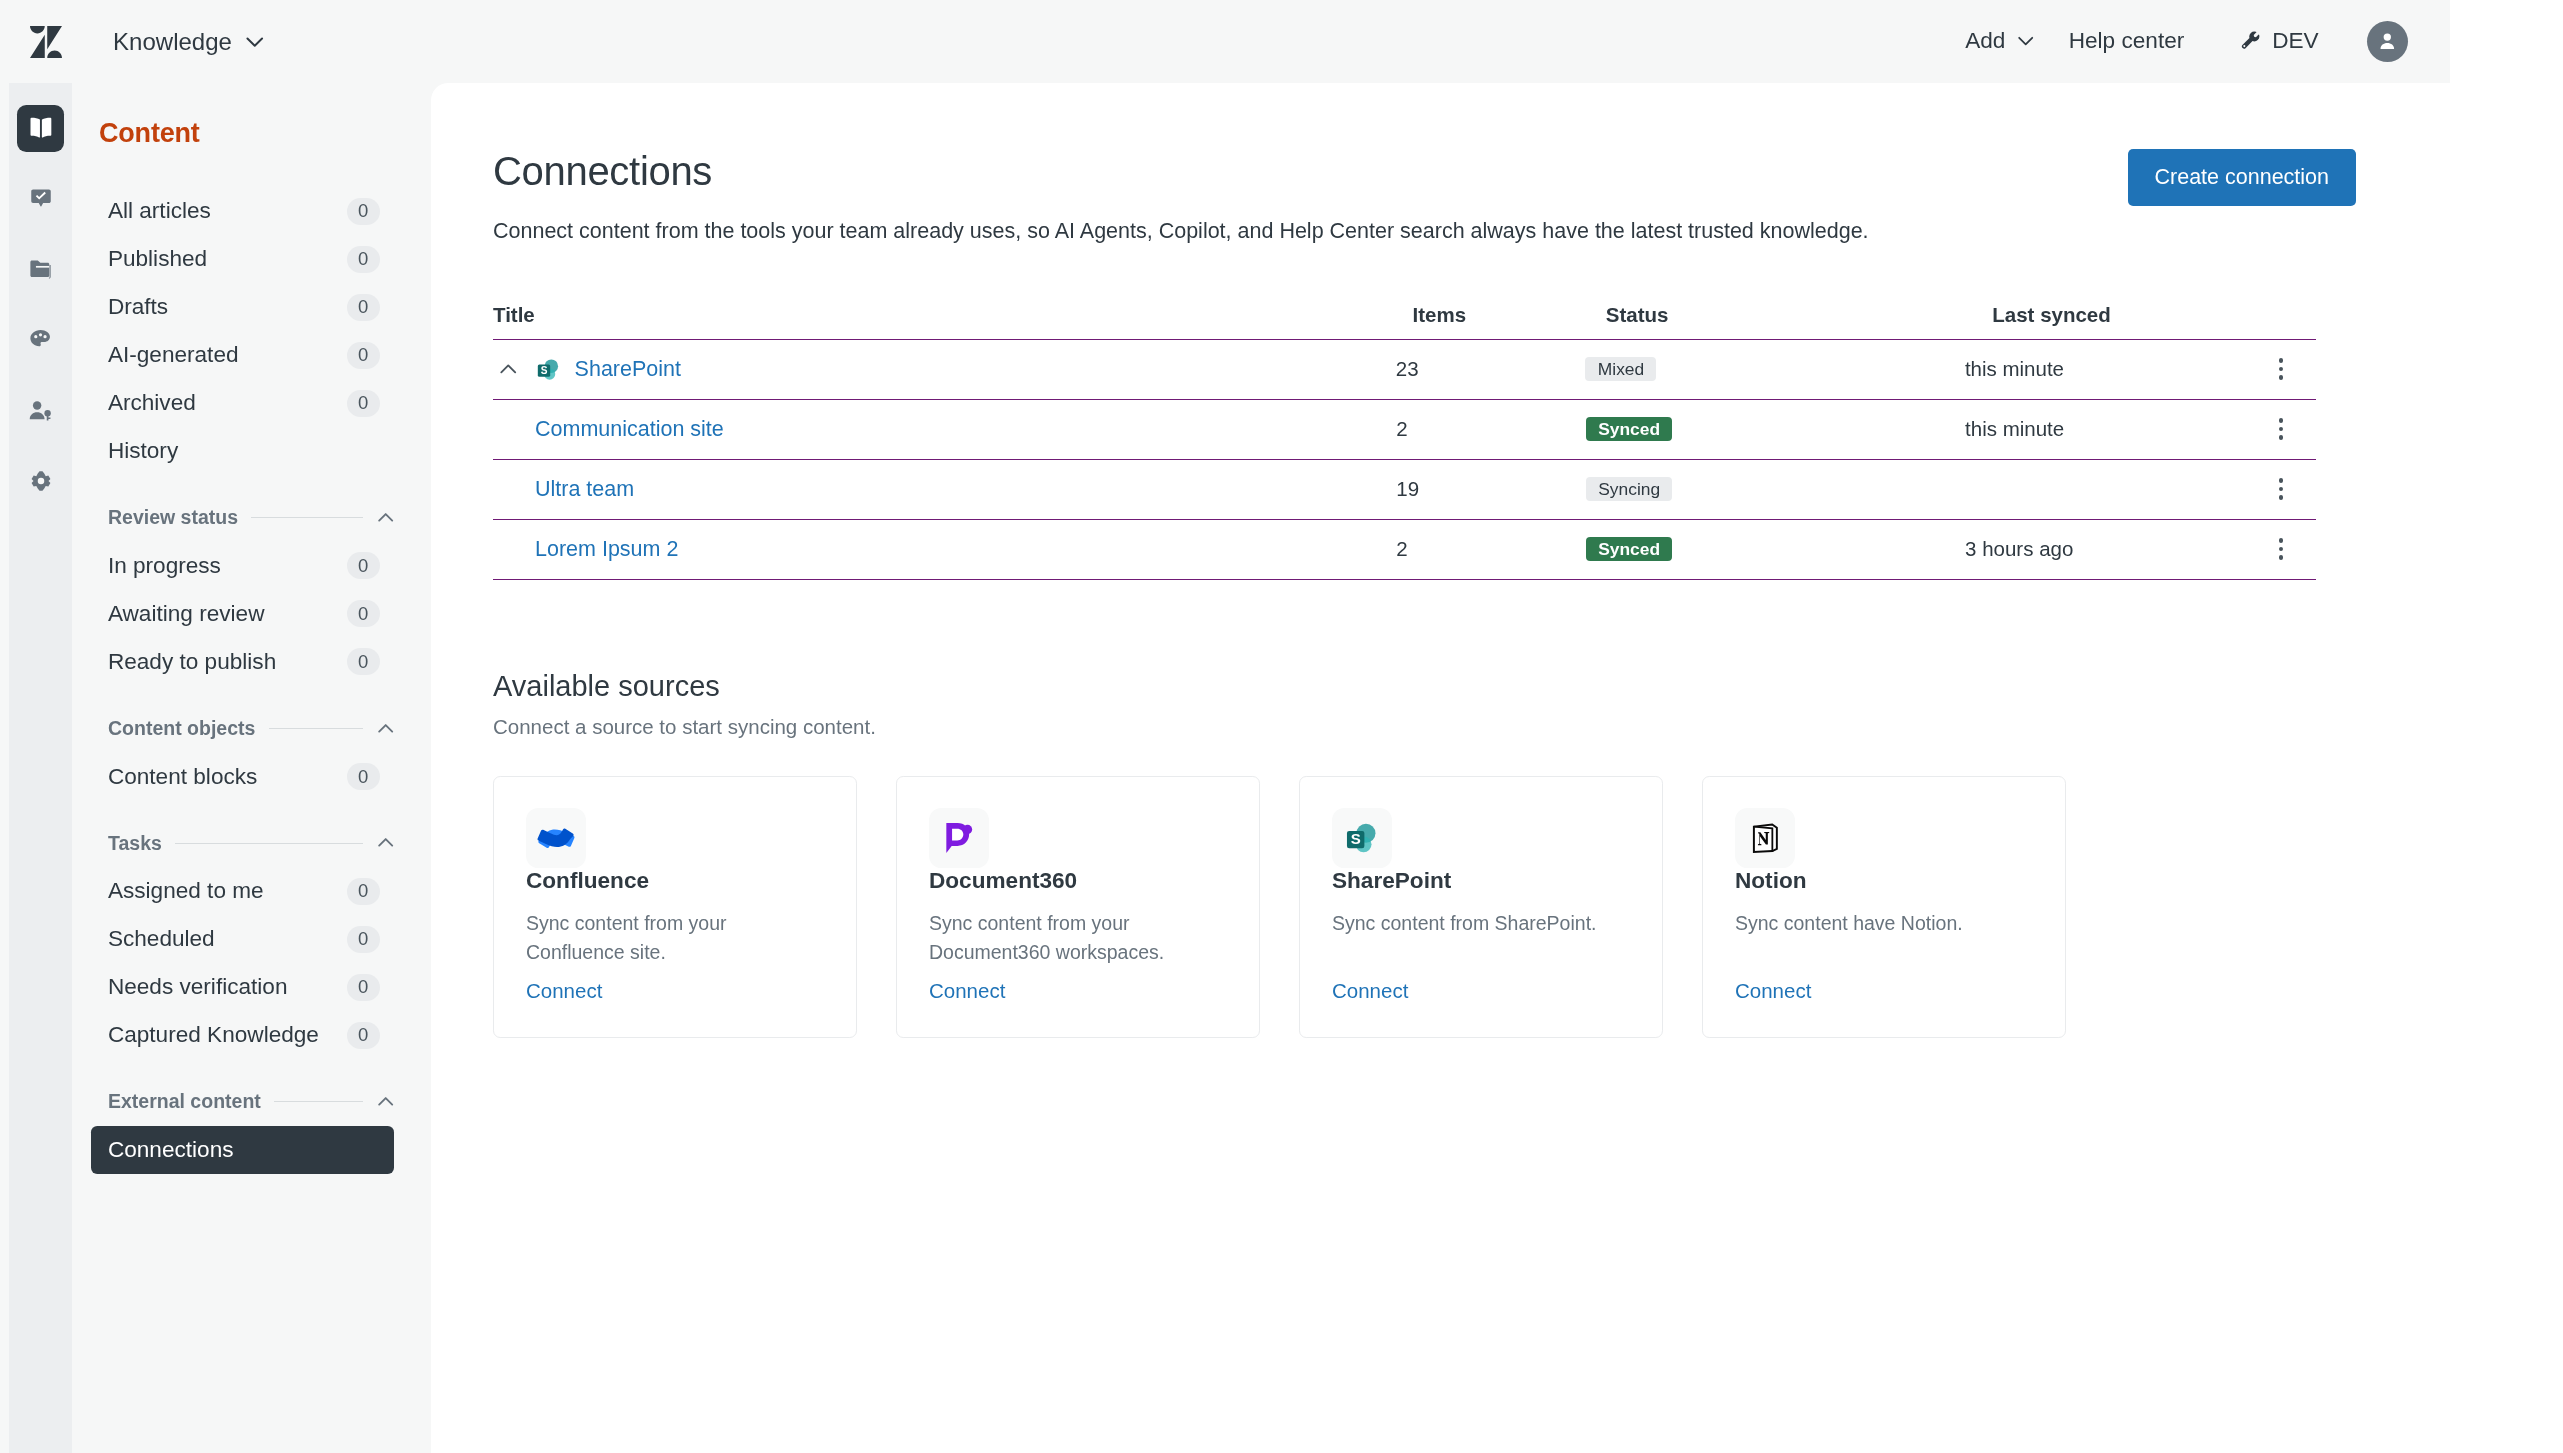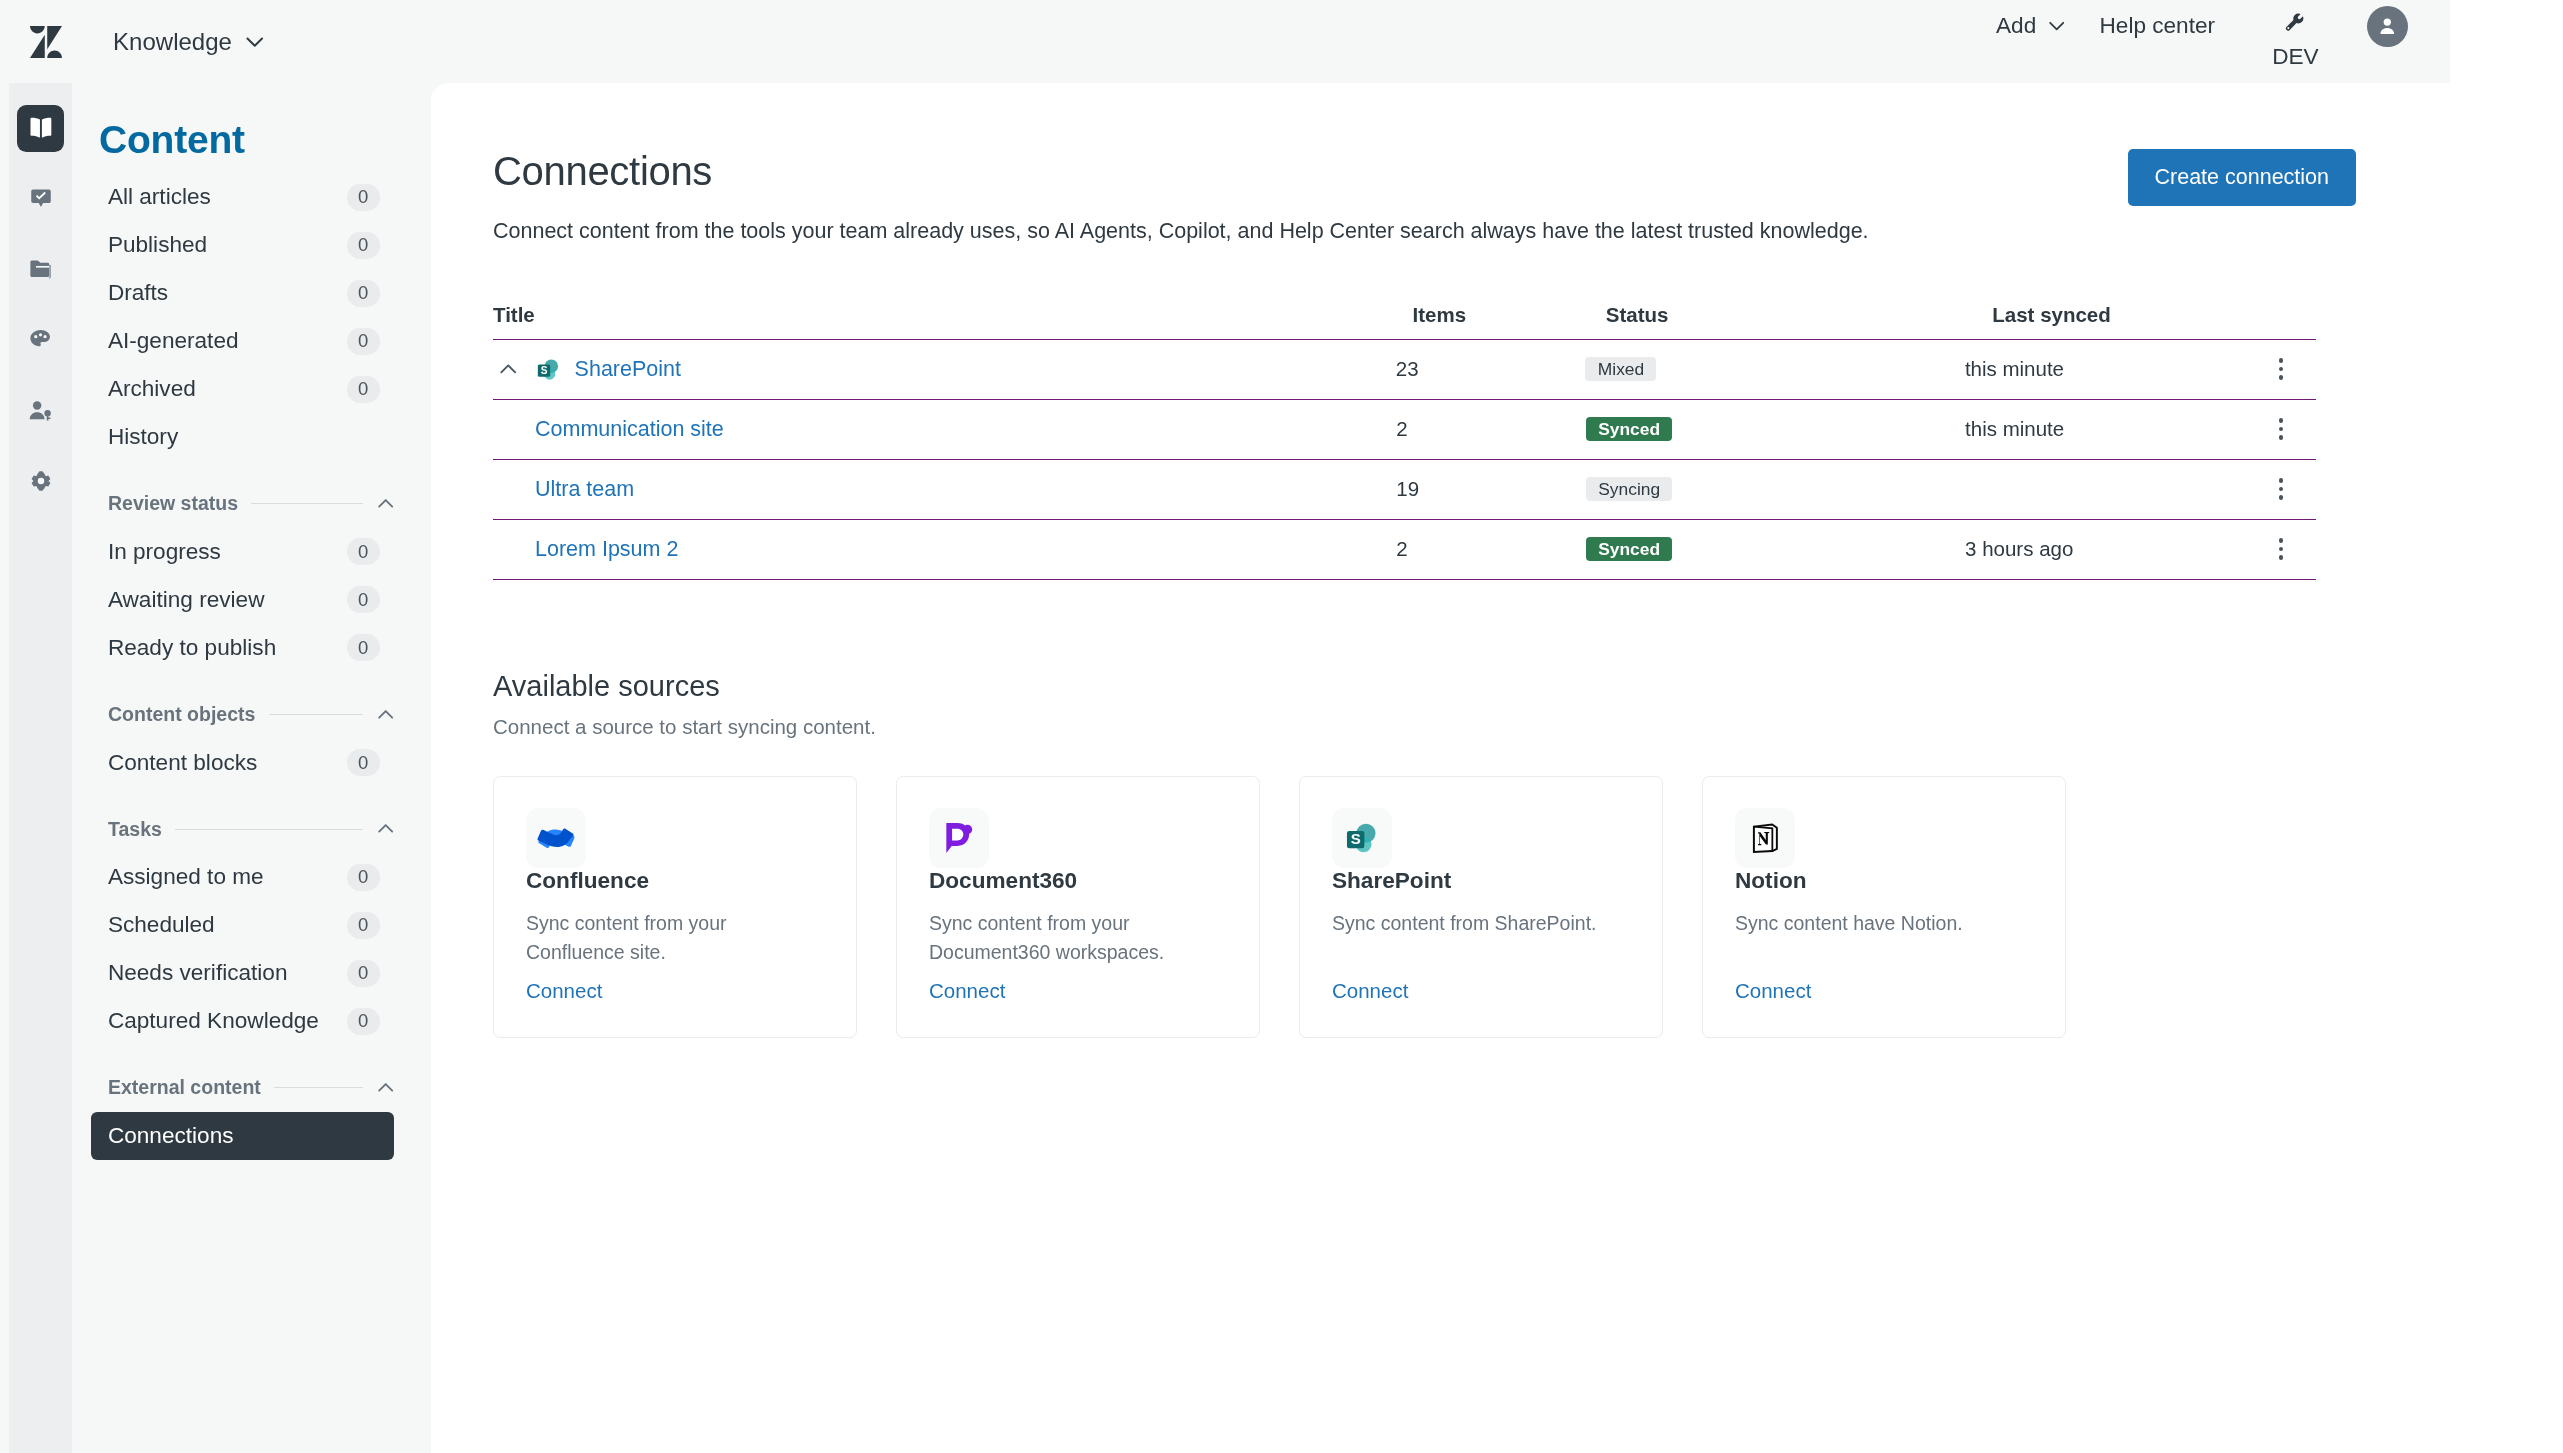--- a/index.html
+++ b/index.html
@@ -31,21 +31,21 @@
   .chev { display:inline-block; }
   .topbar-right {
     margin-left: auto; display: flex; align-items: flex-start; gap: 8px;
     padding-right: 42px;
   }
   .tb-item {
     display: flex; align-items: center; gap: 11.3px;
     font-size: 22.6px; color: #2f3941; cursor: pointer;
     padding: 7.2px 13.3px; border-radius: 4.1px; white-space: nowrap;
   }
-  .tb-item.dev { gap: 10.3px; margin-left: 22.6px; flex-direction: column; }
+  .tb-item.dev { gap: 10.3px; margin-left: 22.6px; }
   .avatar {
     width: 41px; height: 41px; border-radius: 50%;
     background: #68737d; margin-left: 27px;
     display: flex; align-items: center; justify-content: center;
     cursor: pointer;
   }
 
   
   .rail {
     position: absolute; left: 8.7px; top: 83px;
@@ -63,22 +63,22 @@
 
   
   .sidebar {
     position: absolute; left: 72px; top: 83px;
     width: 358px; height: 1371px;
     background: #f6f7f7;
     padding: 0 18.5px 0 0;
     overflow: hidden;
   }
   .side-title {
-    font-size: 39px; font-weight: 700; color: #0369a1;
-    margin: 35px 0 11px 27px; letter-spacing: -0.2px;
+    font-size: 27px; font-weight: 700; color: #c2410c;
+    margin: 35px 0 38px 27px; letter-spacing: -0.2px;
   }
   .nav-item {
     display: flex; align-items: center; justify-content: space-between;
     height: 48px; margin: 0 17.4px 0 18.5px; padding: 0 14.4px 0 17.4px;
     border-radius: 6.2px; cursor: pointer;
   }
   .nav-item.selected { background: #2f3941; }
   .nav-label { font-size: 22.6px; color: #2f3941; white-space: nowrap; }
   .nav-item.selected .nav-label { color: #ffffff; }
   .count-pill {

